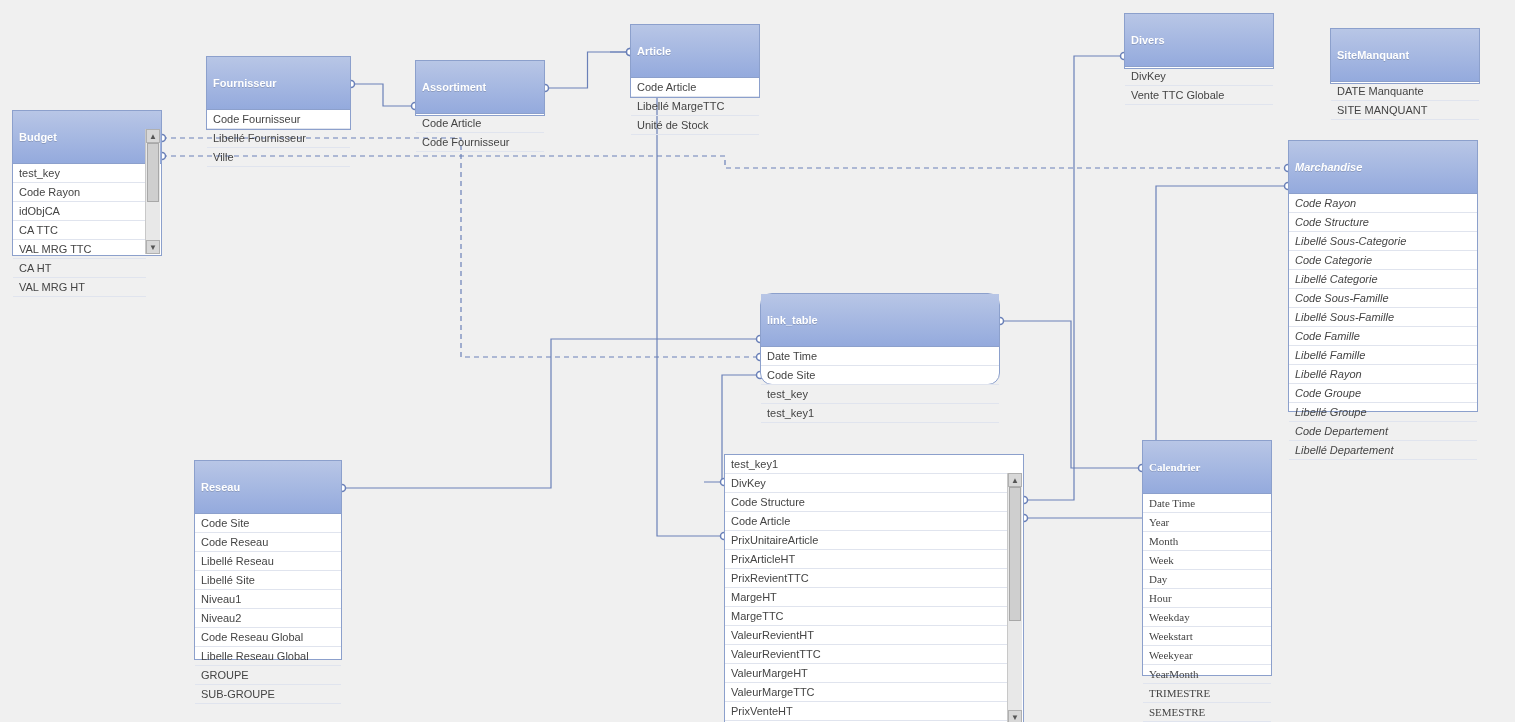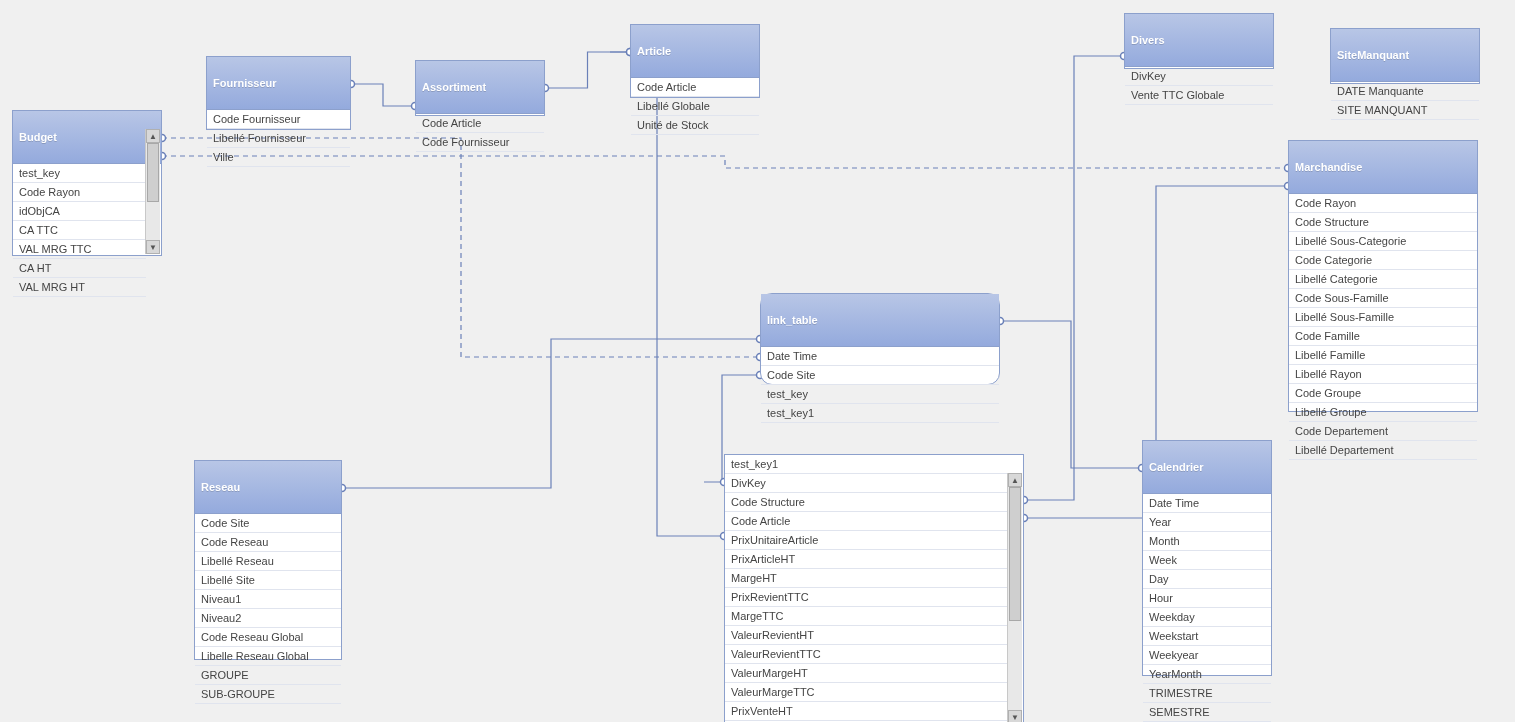--- a/index.html
+++ b/index.html
@@ -159,39 +159,39 @@
       <div class="ent-title">Assortiment</div>
       <div class="ent-body">
         <div class="ent-row">Code Article</div>
         <div class="ent-row">Code Fournisseur</div>
       </div>
     </div>
     <div class="ent" style="left: 630px; top: 24px; width: 130px; height: 74px;">
       <div class="ent-title">Article</div>
       <div class="ent-body">
         <div class="ent-row">Code Article</div>
-        <div class="ent-row">Libellé Globale</div>
+        <div class="ent-row">Libellé MargeTTC</div>
         <div class="ent-row">Unité de Stock</div>
       </div>
     </div>
     <div class="ent" style="left: 1124px; top: 13px; width: 150px; height: 56px;">
       <div class="ent-title">Divers</div>
       <div class="ent-body">
         <div class="ent-row">DivKey</div>
         <div class="ent-row">Vente TTC Globale</div>
       </div>
     </div>
     <div class="ent" style="left: 1330px; top: 28px; width: 150px; height: 56px;">
       <div class="ent-title">SiteManquant</div>
       <div class="ent-body">
         <div class="ent-row">DATE Manquante</div>
         <div class="ent-row">SITE MANQUANT</div>
       </div>
     </div>
-    <div class="ent" style="left: 1288px; top: 140px; width: 190px; height: 272px;">
+    <div class="ent" style="left: 1288px; top: 140px; width: 190px; height: 272px; font-style: italic;">
       <div class="ent-title">Marchandise</div>
       <div class="ent-body">
         <div class="ent-row">Code Rayon</div>
         <div class="ent-row">Code Structure</div>
         <div class="ent-row">Libellé Sous-Categorie</div>
         <div class="ent-row">Code Categorie</div>
         <div class="ent-row">Libellé Categorie</div>
         <div class="ent-row">Code Sous-Famille</div>
         <div class="ent-row">Libellé Sous-Famille</div>
         <div class="ent-row">Code Famille</div>
@@ -228,36 +228,36 @@
       </div>
     </div>
     <div class="ent has-scroll" style="left: 724px; top: 454px; width: 300px; height: 272px;">
       <div class="ent-body">
         <div class="ent-row">test_key1</div>
         <div class="ent-row">DivKey</div>
         <div class="ent-row">Code Structure</div>
         <div class="ent-row">Code Article</div>
         <div class="ent-row">PrixUnitaireArticle</div>
         <div class="ent-row">PrixArticleHT</div>
+        <div class="ent-row">PrixRevientTTC</div>
         <div class="ent-row">MargeHT</div>
-        <div class="ent-row">PrixRevientTTC</div>
         <div class="ent-row">MargeTTC</div>
         <div class="ent-row">ValeurRevientHT</div>
         <div class="ent-row">ValeurRevientTTC</div>
         <div class="ent-row">ValeurMargeHT</div>
         <div class="ent-row">ValeurMargeTTC</div>
         <div class="ent-row">PrixVenteHT</div>
       </div>
       <div class="scrollbar">
         <div class="arrow up">▲</div>
         <div class="arrow down">▼</div>
         <div class="thumb" style="top: 14px; height: 134.4px;"></div>
       </div>
     </div>
-    <div class="ent" style="left: 1142px; top: 440px; width: 130px; height: 236px;">
+    <div class="ent" style="left: 1142px; top: 440px; width: 130px; height: 236px; font-family: Liberation Serif, serif;">
       <div class="ent-title">Calendrier</div>
       <div class="ent-body">
         <div class="ent-row">Date Time</div>
         <div class="ent-row">Year</div>
         <div class="ent-row">Month</div>
         <div class="ent-row">Week</div>
         <div class="ent-row">Day</div>
         <div class="ent-row">Hour</div>
         <div class="ent-row">Weekday</div>
         <div class="ent-row">Weekstart</div>

